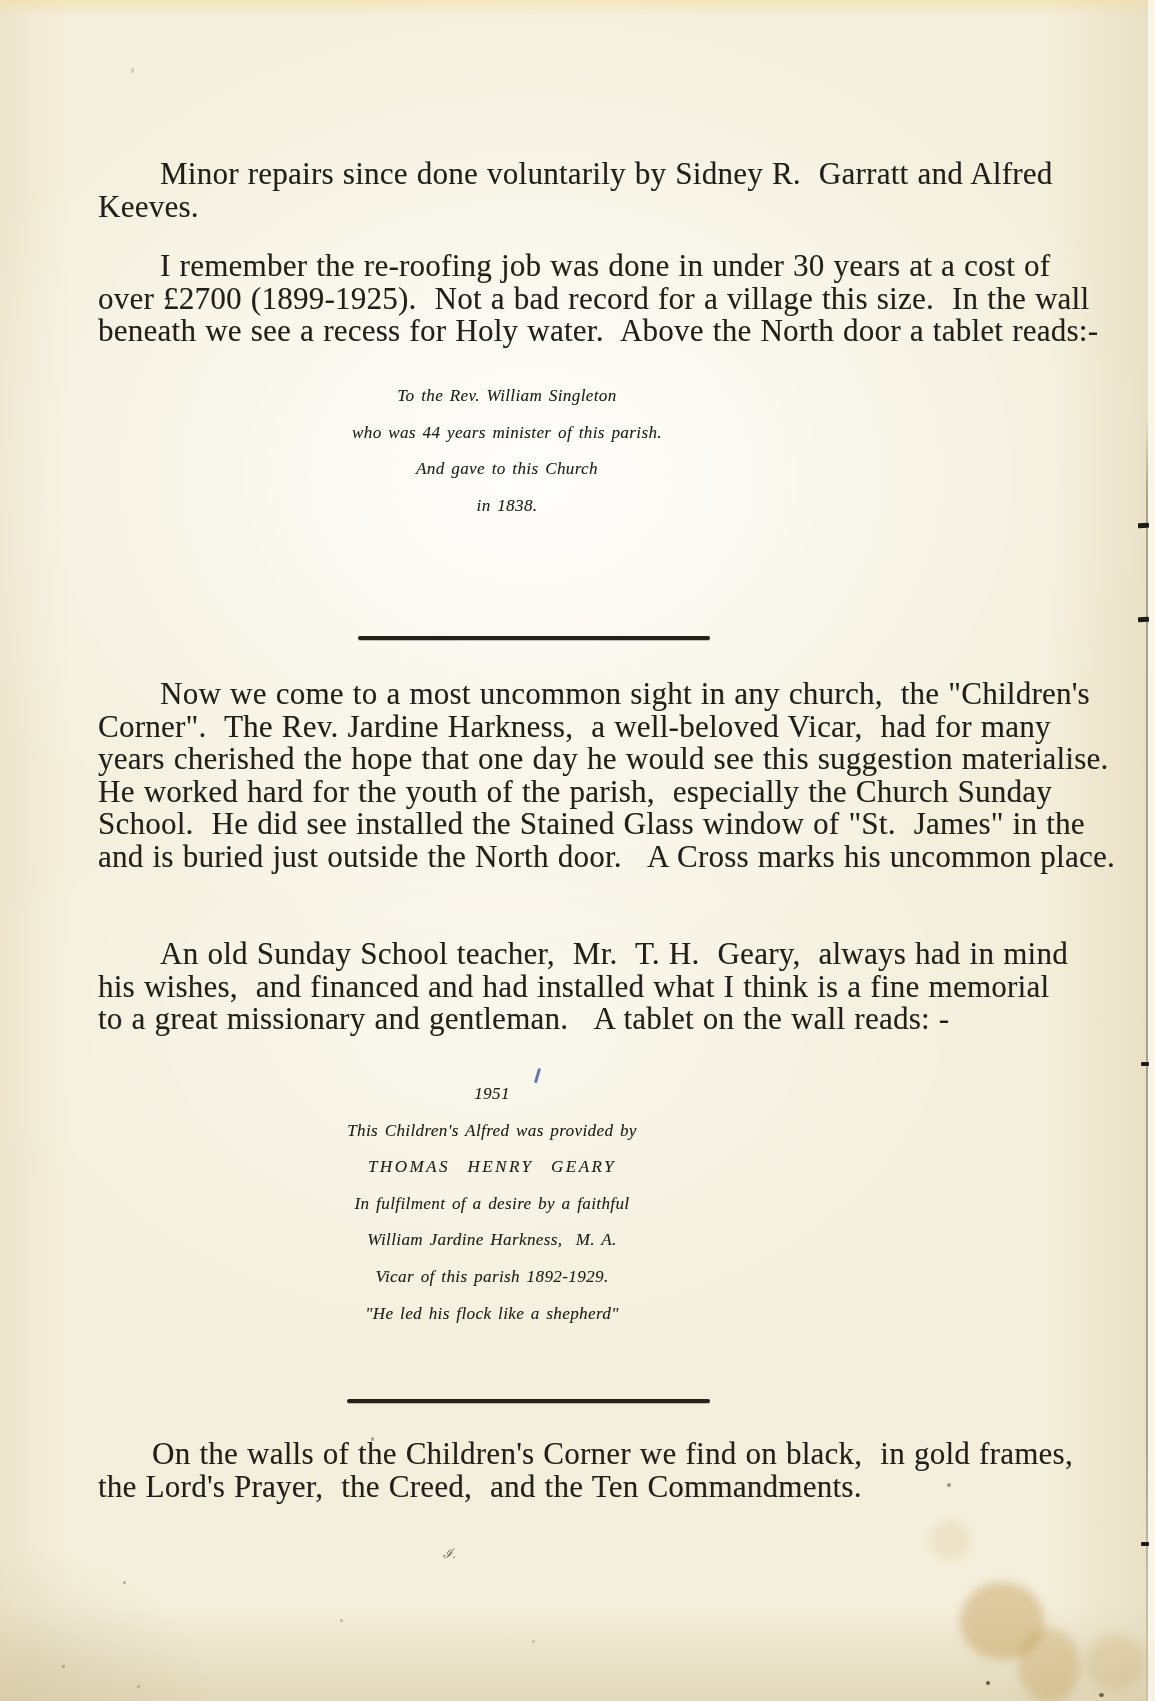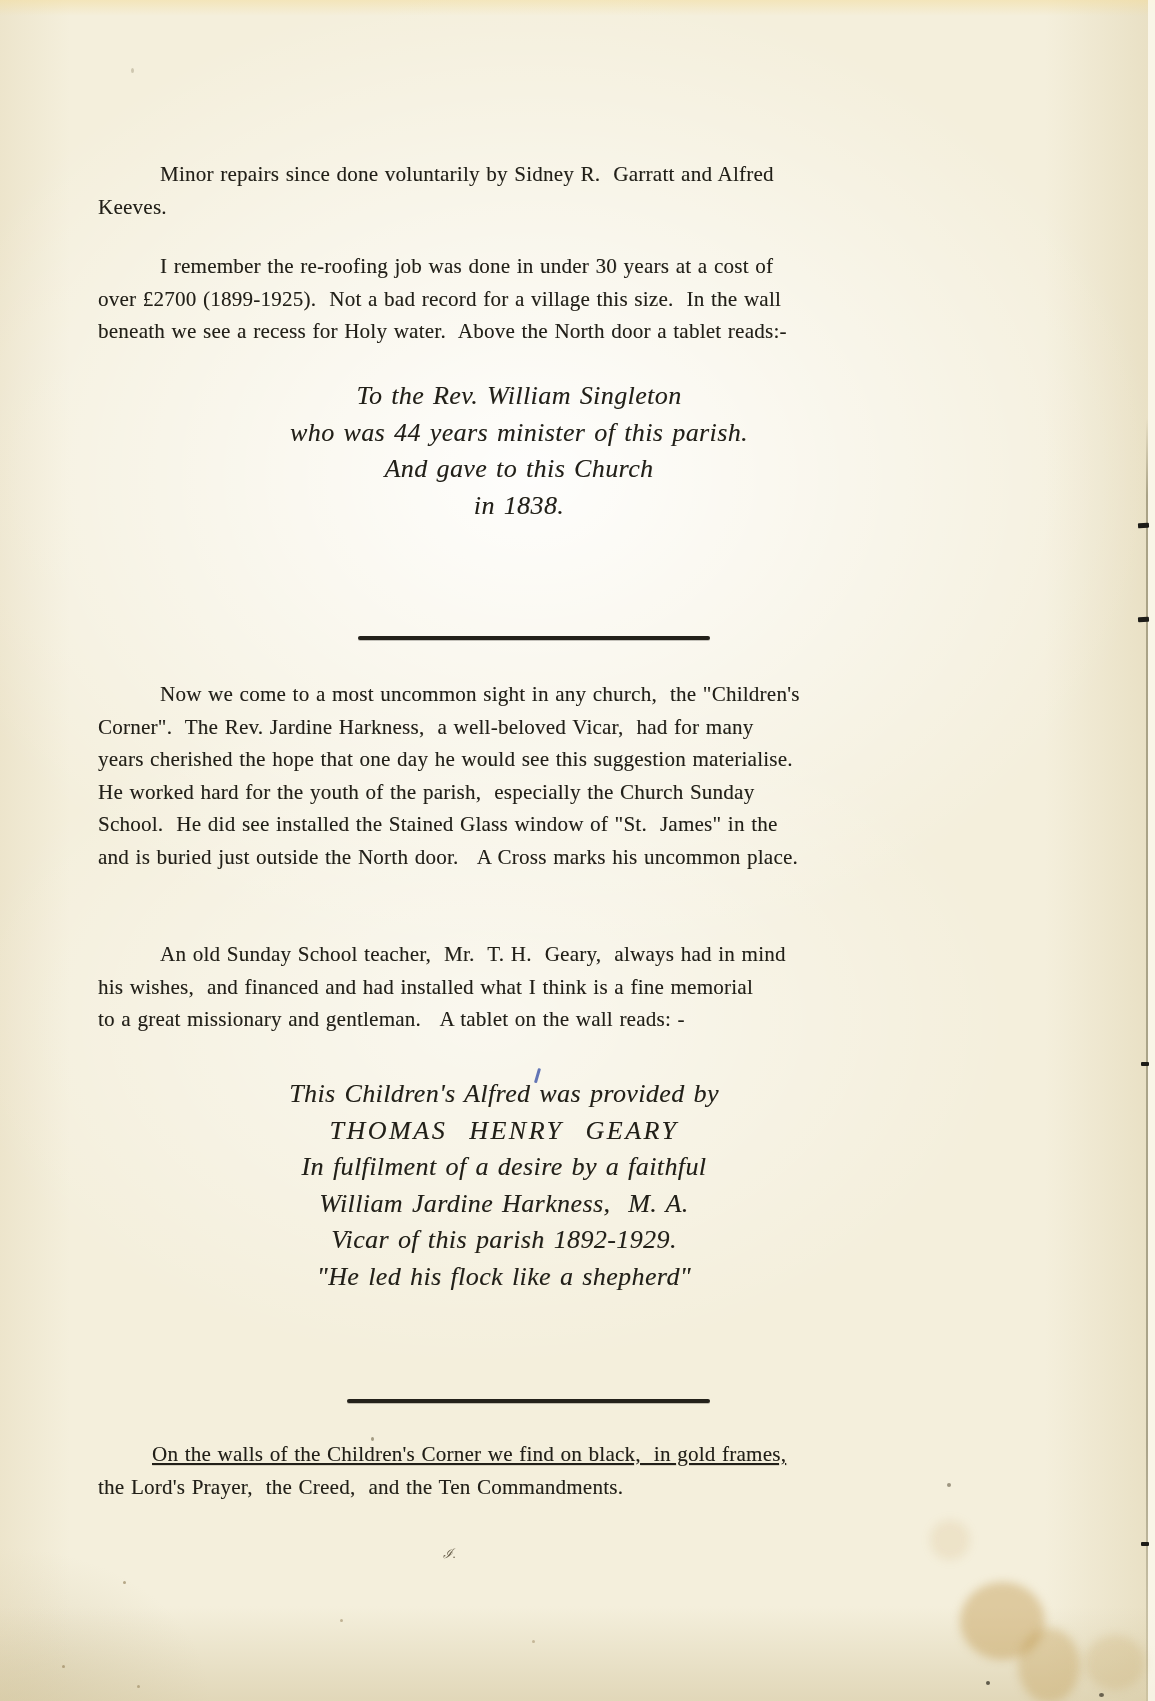--- a/index.html
+++ b/index.html
@@ -14,34 +14,33 @@
       radial-gradient(ellipse 850px 560px at 42% 60%, rgba(255,255,255,0.55), rgba(255,255,255,0) 62%),
       linear-gradient(180deg, rgba(243,221,158,0.55) 0px, rgba(243,221,158,0) 16px),
       linear-gradient(0deg, rgba(210,196,156,0.55) 0px, rgba(210,196,156,0) 95px),
       linear-gradient(90deg, rgba(228,216,184,0.45) 0px, rgba(228,216,184,0) 70px),
       linear-gradient(270deg, rgba(226,215,182,0.65) 0px, rgba(226,215,182,0) 110px),
       radial-gradient(ellipse 300px 220px at 0% 100%, rgba(205,193,158,0.5), rgba(205,193,158,0) 70%),
       #f4efdc;
   }
   .para{
     position:absolute;left:98px;width:880px;
-    font-size:21px;line-height:32.6px;
+    font-size:31px;line-height:32.6px;
     letter-spacing:0.25px;word-spacing:1px;
     text-shadow:0.3px 0.4px 0.6px rgba(32,28,18,0.35);
   }
   .ln{white-space:pre;}
   .ind{padding-left:62px;}
-  .ind-sm{padding-left:54px;text-decoration:underline;}
+  .ind-sm{padding-left:54px;}
   .tablet{
     position:absolute;left:0;
-    font-size:26px;line-height:36.6px;
+    font-size:17px;line-height:36.6px;
     font-style:italic;text-align:center;
     letter-spacing:0.4px;word-spacing:2px;
     text-shadow:0.3px 0.4px 0.6px rgba(32,28,18,0.35);
-    padding-left:12px;
   }
   .tablet .caps{letter-spacing:2.5px;}
   .rule{
     position:absolute;height:4px;background:#23211a;
     border-radius:2px;
     box-shadow:0 1px 0 rgba(35,33,26,0.25);
   }
   .edge-line{
     position:absolute;left:1146px;top:418px;width:2px;height:1283px;
     background:linear-gradient(180deg, rgba(118,112,82,0) 0%, rgba(118,112,82,0.55) 6%, rgba(108,103,78,0.5) 80%, rgba(118,112,82,0.15) 100%);
@@ -96,20 +95,21 @@
     <div class="ln">and is buried just outside the North door.   A Cross marks his uncommon place.</div>
   </div>
 
   <div class="para" style="top:938px">
     <div class="ln ind">An old Sunday School teacher,  Mr.  T. H.  Geary,  always had in mind</div>
     <div class="ln">his wishes,  and financed and had installed what I think is a fine memorial</div>
     <div class="ln">to a great missionary and gentleman.   A tablet on the wall reads: -</div>
   </div>
 
   <div class="tablet" style="top:1076px;width:984px">
+    <div class="ln">1951</div>
     <div class="ln">This Children's Alfred was provided by</div>
     <div class="ln caps">THOMAS  HENRY  GEARY</div>
     <div class="ln">In fulfilment of a desire by a faithful</div>
     <div class="ln">William Jardine Harkness,  M. A.</div>
     <div class="ln">Vicar of this parish 1892-1929.</div>
     <div class="ln">"He led his flock like a shepherd"</div>
   </div>
 
   <div class="rule" style="left:347px;top:1399px;width:363px"></div>
 

